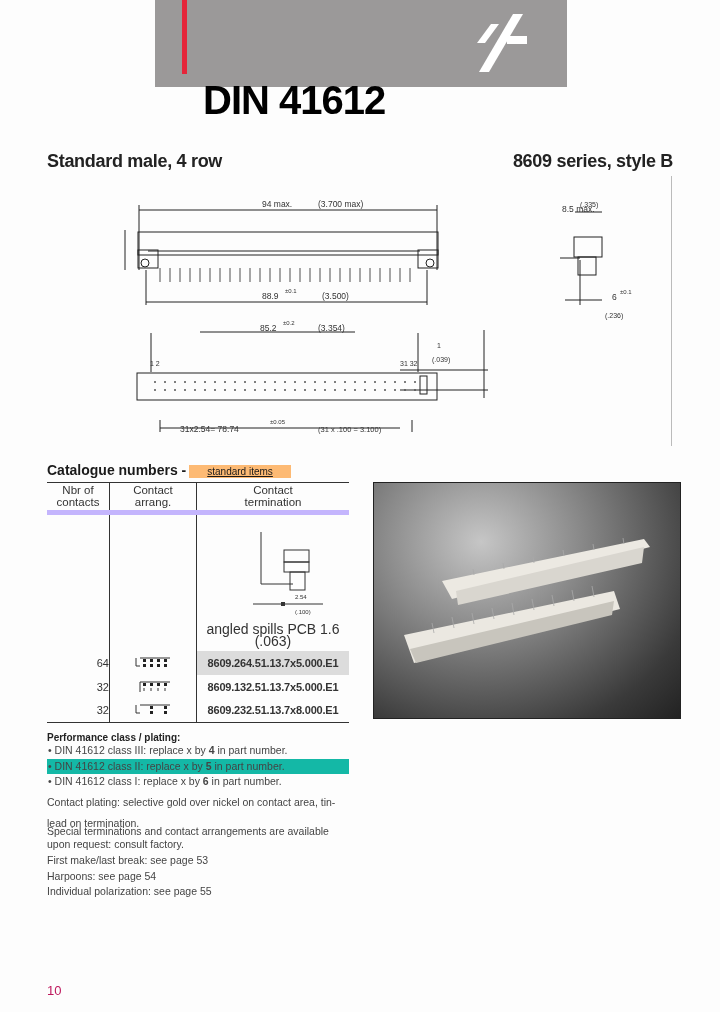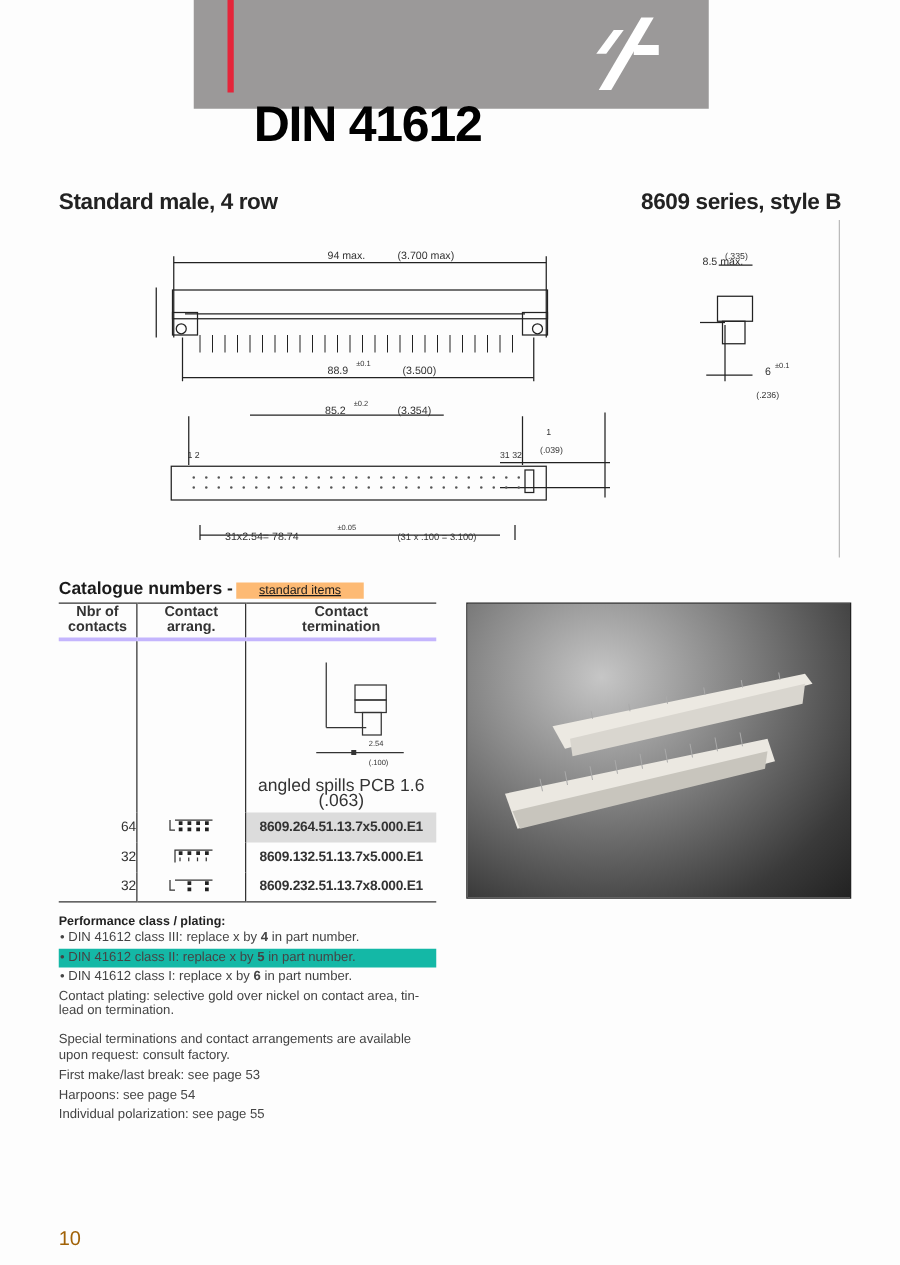--- a/index.html
+++ b/index.html
@@ -10,37 +10,37 @@
   .red-bar { left:182px; top:0; width:5px; height:74px; background:#e5253a; }
   .title { left:203px; top:38px; font-size:40px; font-weight:bold; color:#000000; letter-spacing:-1px;margin-top:40px; }
   .logo { left:475px; top:12px; width:70px; width:70px; height:62px; }
   .sub-left { left:47px; top:151px; font-size:18px; font-weight:bold; color:#222; letter-spacing:-0.3px; }
   .sub-right { right:47px; top:151px; font-size:18px; font-weight:bold; color:#222; letter-spacing:-0.3px; }
   .vrule { left:671px; top:176px; width:1px; height:270px; background:#bbb; }
   .drawing { left:120px; top:180px; }
   .cat-heading { left:47px; top:462px; font-size:14px; font-weight:bold; }
   .std-badge { background:#fdba74; font-size:10px; font-weight:normal; padding:1px 18px; margin-left:3px;text-decoration:underline; }
   table.cat { position:absolute; left:47px; top:482px; width:302px; border-collapse:collapse; font-size:11.5px; }
-  table.cat th { font-weight:bold; border-left:1px solid #333; border-top:1px solid #333; border-bottom:3px solid #c4b5fd;
+  table.cat th { font-weight:normal; border-left:1px solid #333; border-top:1px solid #333; border-bottom:5px solid #c4b5fd;
                  line-height:12px; padding:1px 2px 2px; color:#333; }
   table.cat th:first-child { border-left:none; }
   table.cat td { border-left:1px solid #333; text-align:center; padding:0; font-size:11px; color:#333; }
   table.cat td:first-child { border-left:none;text-align:right; }
   table.cat tr.last td { border-bottom:1px solid #333; }
   .pn { font-weight:bold; font-size:10.5px; letter-spacing:-0.2px; }
   .pn.hl { background:#dcdcdc; }
   .photo { left:373px; top:482px; width:306px; height:235px; border:1px solid #222;
            background: radial-gradient(ellipse at 35% 25%, #c6c6c6 0%, #8a8a8a 35%, #3a3a3a 80%, #222 100%); overflow:hidden; }
   .sec-h { font-size:10px; font-weight:bold; color:#222; }
   .body-t { font-size:10.5px; color:#444; line-height:15.5px; }
   .perf { left:47px; top:732px; width:302px; }
   .bullet { padding-left:1px; }
   .bullet.hl { background:#14b8a6; }
   .options { left:47px; top:825px; width:302px; }
-  .page-num { left:47px; top:983px; font-size:16px; color:#a16207; }
+  .page-num { left:47px; top:983px; font-size:13px; color:#be185d; }
   svg text { font-family:"Liberation Sans", sans-serif; }
 </style>
 </head>
 <body>
 
 <div class="abs header-band"></div>
 <div class="abs red-bar"></div>
 <div class="abs title">DIN 41612</div>
 <svg class="abs logo" viewBox="0 0 70 62">
   <polygon points="16,12 24,12 10,31 2,31" fill="#fff"></polygon>
@@ -325,21 +325,21 @@
         <line x1="250" y1="61" x2="249" y2="55"></line>
     </g>
   </svg>
 </div>
 
 <div class="abs perf">
   <div class="sec-h">Performance class / plating:</div>
   <div class="body-t bullet"><span>• DIN 41612 class III: replace x by </span><b>4</b><span> in part number.</span></div>
   <div class="body-t bullet hl"><span>• DIN 41612 class II: replace x by </span><b>5</b><span> in part number.</span></div>
   <div class="body-t bullet"><span>• DIN 41612 class I: replace x by </span><b>6</b><span> in part number.</span></div>
-  <div class="body-t" style="line-height:11px;margin-top:2px;">Contact plating: selective gold over nickel on contact area, tin-lead on termination.</div>
+  <div class="body-t" style="line-height:21px;margin-top:2px;">Contact plating: selective gold over nickel on contact area, tin-lead on termination.</div>
 </div>
 
 <div class="abs options">
   <div class="body-t" style="line-height:12.5px;margin-bottom:3px;">Special terminations and contact arrangements are available upon request: consult factory.</div>
   <div class="body-t">First make/last break: see page 53</div>
   <div class="body-t">Harpoons: see page 54</div>
   <div class="body-t">Individual polarization: see page 55</div>
 </div>
 
 <div class="abs page-num">10</div>

